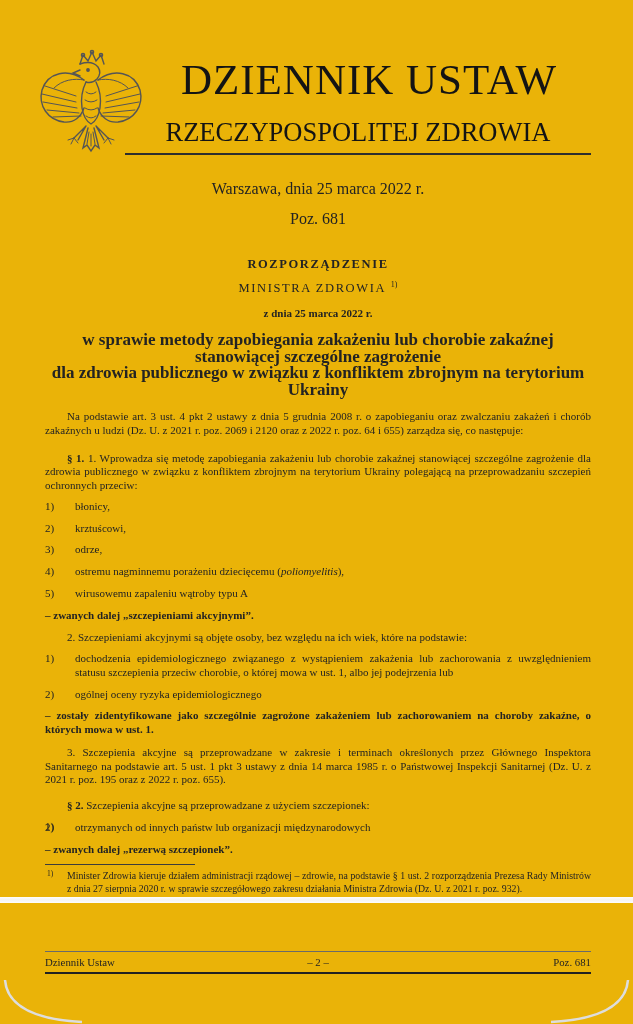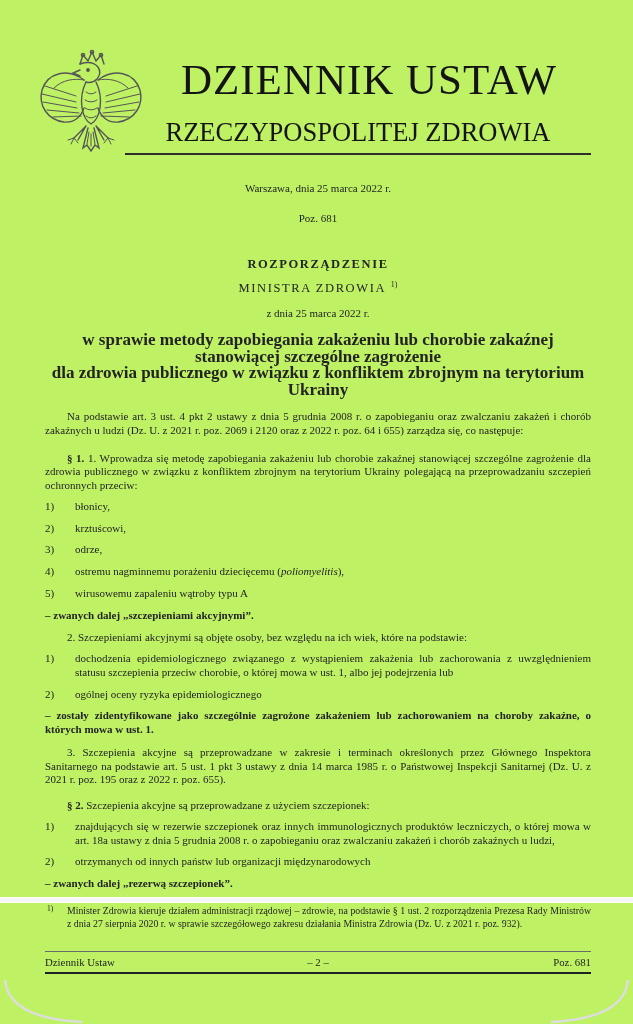--- a/index.html
+++ b/index.html
@@ -1,41 +1,41 @@
 <!DOCTYPE html>
 <html lang="pl"><head>
 <meta charset="utf-8">
 <style>
   html,body{margin:0;padding:0;background:#ffffff;}
   .page{
-    position:relative;width:633px;height:1024px;background:#bef264;overflow:hidden;
+    position:relative;width:633px;height:1024px;background:#eab308;overflow:hidden;
     font-family:"Liberation Serif","DejaVu Serif",serif;color:#232323;
   }
   
   .eagle{position:absolute;top:48px;left:36px;width:110px;height:118px;}
   .m-title{
     position:absolute;top:56px;left:148px;width:442px;text-align:center;
     font-size:43px;line-height:1.1;color:#141414;letter-spacing:1px;white-space:nowrap;
   }
   .m-sub{
     position:absolute;top:118px;left:125px;width:466px;text-align:center;
     font-size:26.5px;line-height:1.1;color:#141414;white-space:nowrap;
   }
   .m-rule{position:absolute;top:153px;left:125px;width:466px;height:2px;background:#2e2e2e;}
   
   .content{position:absolute;top:176px;left:45px;width:546px;font-size:11px;line-height:1.25;}
   p{margin:0;}
   .center{text-align:center;}
-  .meta{font-size:11px;line-height:17px;}
+  .meta{font-size:16px;line-height:17px;}
   .place-date{margin:4px 0 13px 0;}
   .poz{margin:0 0 30px 0;}
   .act-type{font-size:12.5px;font-weight:bold;letter-spacing:1.6px;line-height:15.5px;margin-bottom:4px;}
   .act-issuer{font-size:12.5px;font-weight:normal;letter-spacing:1.6px;line-height:15.5px;margin-bottom:10px;}
   .act-issuer sup{font-size:8px;letter-spacing:0;}
-  .act-date{font-size:11px;line-height:14px;margin-bottom:12px;}
+  .act-date{font-size:11px;line-height:14px;margin-bottom:12px;font-weight:bold;}
   .subject{font-size:17px;font-weight:bold;line-height:16.5px;margin-bottom:12px;}
   .para{text-align:justify;text-indent:22px;margin-bottom:14px;}
   .para.tight{margin-bottom:7px;}
   .li{position:relative;padding-left:30px;text-align:justify;margin-bottom:8px;}
   .li .num{position:absolute;left:0;top:0;}
   .hang{text-align:justify;margin-bottom:9px;font-weight:bold;}
   .hang.tight{margin-bottom:6px;}
   .mb12{margin-bottom:12px;}
   b.lbl{font-weight:bold;}
   
@@ -123,21 +123,21 @@
 
     <div class="li"><span class="num">1)</span><span>dochodzenia epidemiologicznego związanego z wystąpieniem zakażenia lub zachorowania z uwzględnieniem statusu szczepienia przeciw chorobie, o której mowa w ust. 1, albo jej podejrzenia lub</span></div>
     <div class="li"><span class="num">2)</span><span>ogólnej oceny ryzyka epidemiologicznego</span></div>
 
     <p class="hang">– zostały zidentyfikowane jako szczególnie zagrożone zakażeniem lub zachorowaniem na choroby zakaźne, o których mowa w ust. 1.</p>
 
     <p class="para mb12">3. Szczepienia akcyjne są przeprowadzane w zakresie i terminach określonych przez Głównego Inspektora Sanitarnego na podstawie art. 5 ust. 1 pkt 3 ustawy z dnia 14 marca 1985 r. o Państwowej Inspekcji Sanitarnej (Dz. U. z 2021 r. poz. 195 oraz z 2022 r. poz. 655).</p>
 
     <p class="para tight"><b class="lbl">§ 2.</b> <span>Szczepienia akcyjne są przeprowadzane z użyciem szczepionek:</span></p>
 
-    <div class="li"><span class="num">1)</span><span>znajdujących się w rezerwie szczepionek oraz innych immunologicznych produktów leczniczych, o której mowa w art. 18a ustawy z dnia 5 grudnia 2008 r. o zapobieganiu oraz zwalczaniu zakażeń i chorób zakaźnych u ludzi,</span></div>
+    <div class="li"><span class="num">1)</span></div>
     <div class="li"><span class="num">2)</span><span>otrzymanych od innych państw lub organizacji międzynarodowych</span></div>
 
     <p class="hang tight">– zwanych dalej „rezerwą szczepionek”.</p>
 
     <div class="fn-sep"></div>
     <div class="footnote">
       <sup class="fn-ref">1)</sup>
       <span>Minister Zdrowia kieruje działem administracji rządowej – zdrowie, na podstawie § 1 ust. 2 rozporządzenia Prezesa Rady Ministrów z dnia 27 sierpnia 2020 r. w sprawie szczegółowego zakresu działania Ministra Zdrowia (Dz. U. z 2021 r. poz. 932).</span>
     </div>
   </div>

